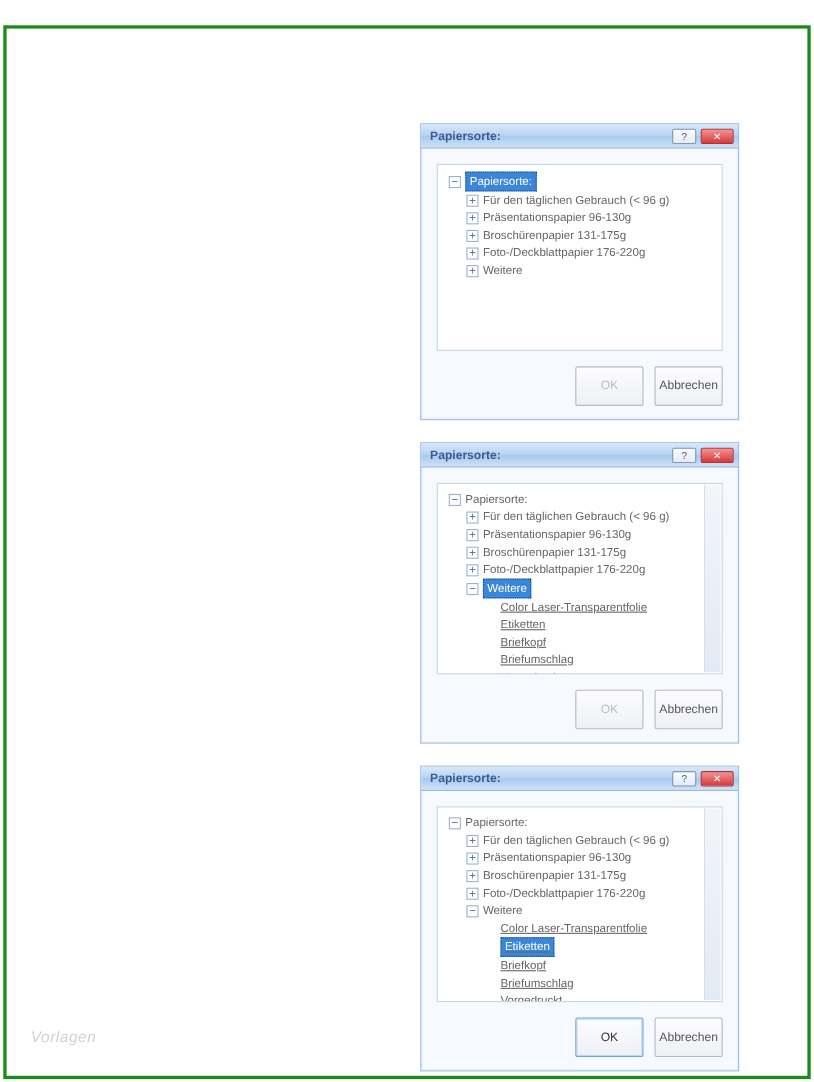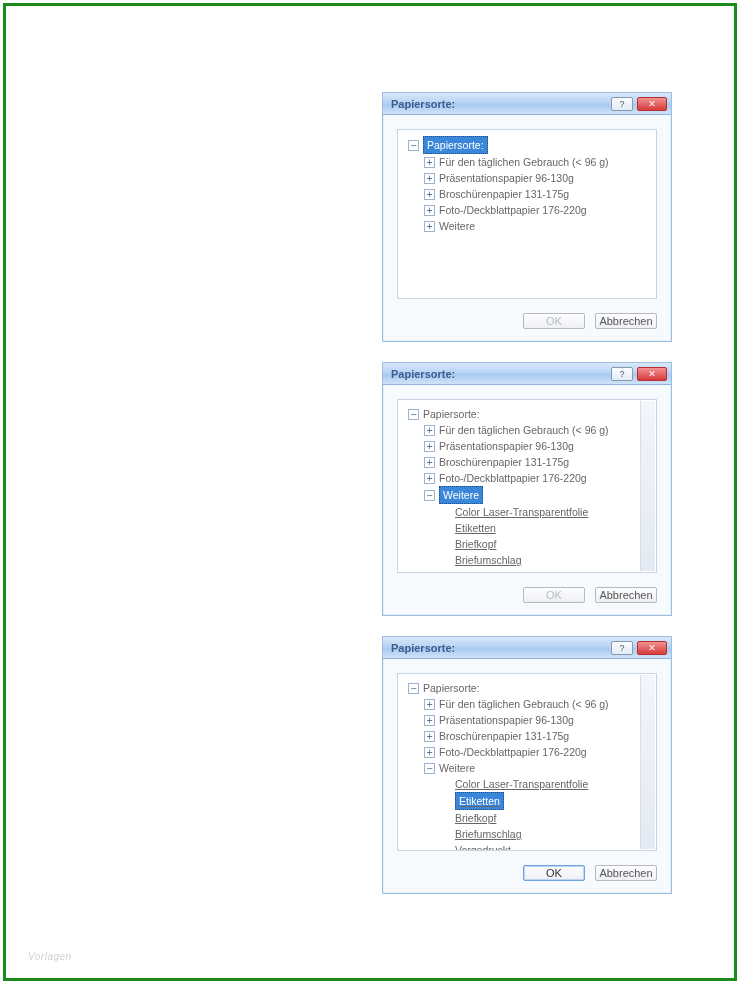--- a/index.html
+++ b/index.html
@@ -12,20 +12,21 @@
     font-size: 11px;
     color: #555;
     background: #fff;
     position: relative;
   }
   .page-frame {
     position: absolute;
     inset: 3px;
     border: 3px solid #1a8a1a;
     background: #fff;
+    margin-top: 20px;
   }
   .dialogs-column {
     position: absolute;
     right: 62px;
     top: 86px;
     width: 290px;
     display: flex;
     flex-direction: column;
     gap: 20px;
   }
@@ -125,38 +126,38 @@
     border: 1px dotted #1a4e90;
   }
   .buttons {
     display: flex;
     justify-content: flex-end;
     gap: 10px;
     padding: 8px 14px 12px 14px;
   }
   .btn {
     min-width: 62px;
-    height: 16px;
+    height: 36px;
     border: 1px solid #b5b9c0;
     background: linear-gradient(#fdfdfe,#eef0f4);
     font-size: 11px;
     color: #555;
     display: flex;
     align-items: center;
     justify-content: center;
     border-radius: 2px;
   }
   .btn.disabled { color: #b8bcc4; }
   .btn.default { border: 1px solid #6fa3e0; box-shadow: 0 0 0 1px #bcd6f3 inset; color:#333; }
   .watermark {
     position: absolute;
     left: 22px;
-    bottom: 16px;
+    bottom: 28px;
     color: #d2d2d2;
-    font-size: 10px;
+    font-size: 14px;
     letter-spacing: 0.5px;
     font-style: italic;
   }
   
   .h1 .tree-wrap { height: 170px; }
   .h2 .tree-wrap { height: 174px; }
   .h3 .tree-wrap { height: 178px; }
 </style>
 </head>
 <body>

